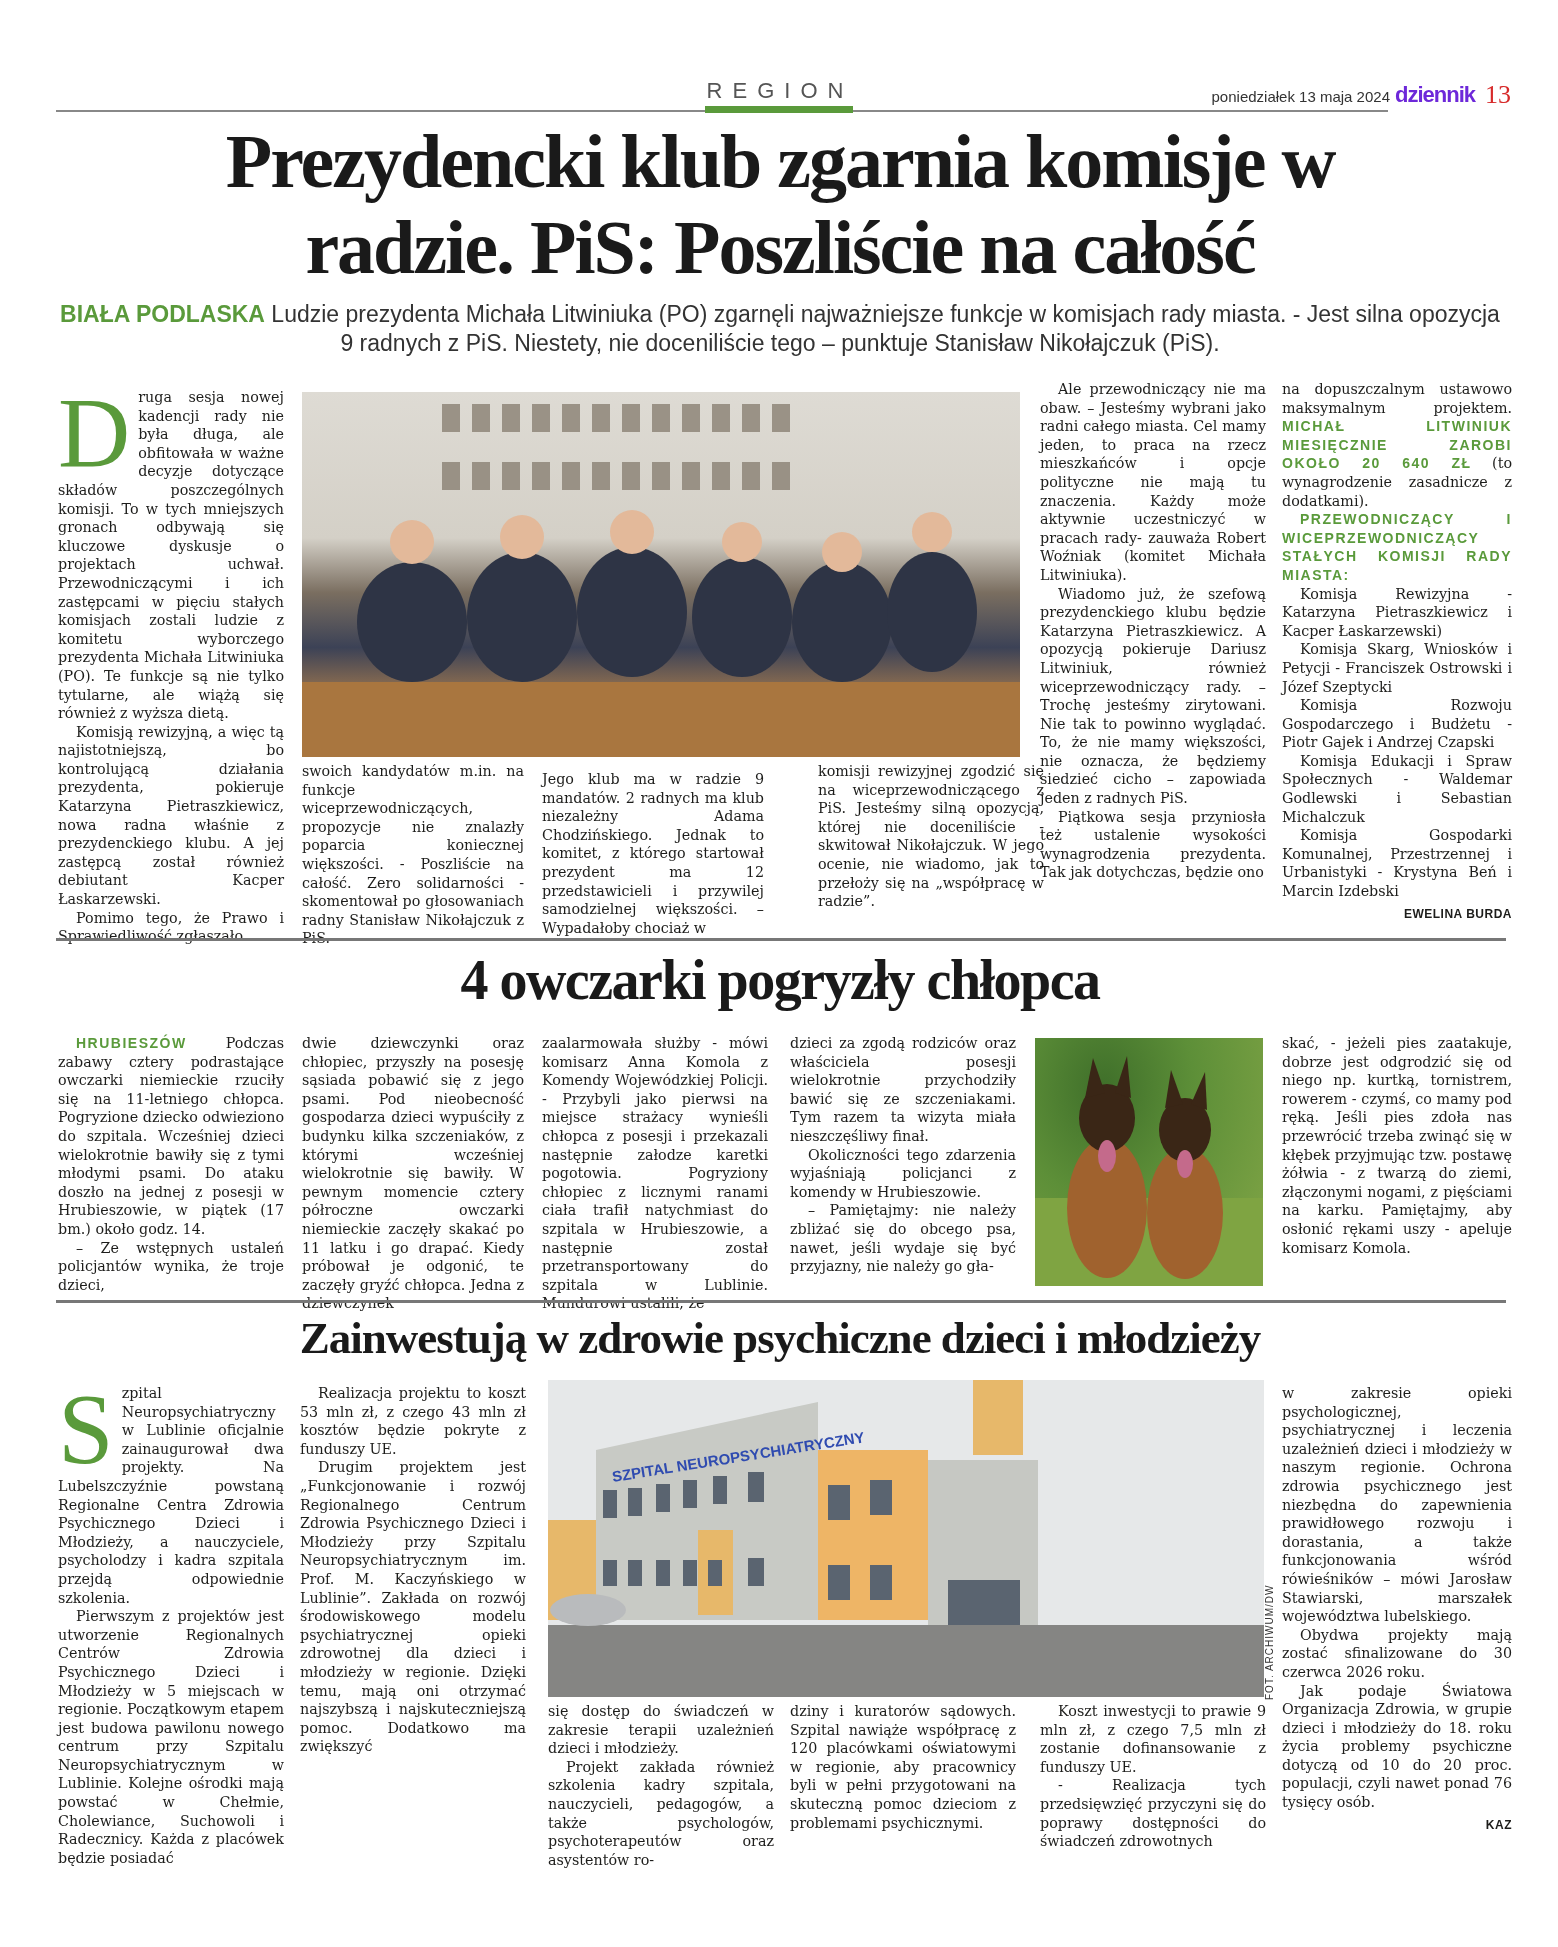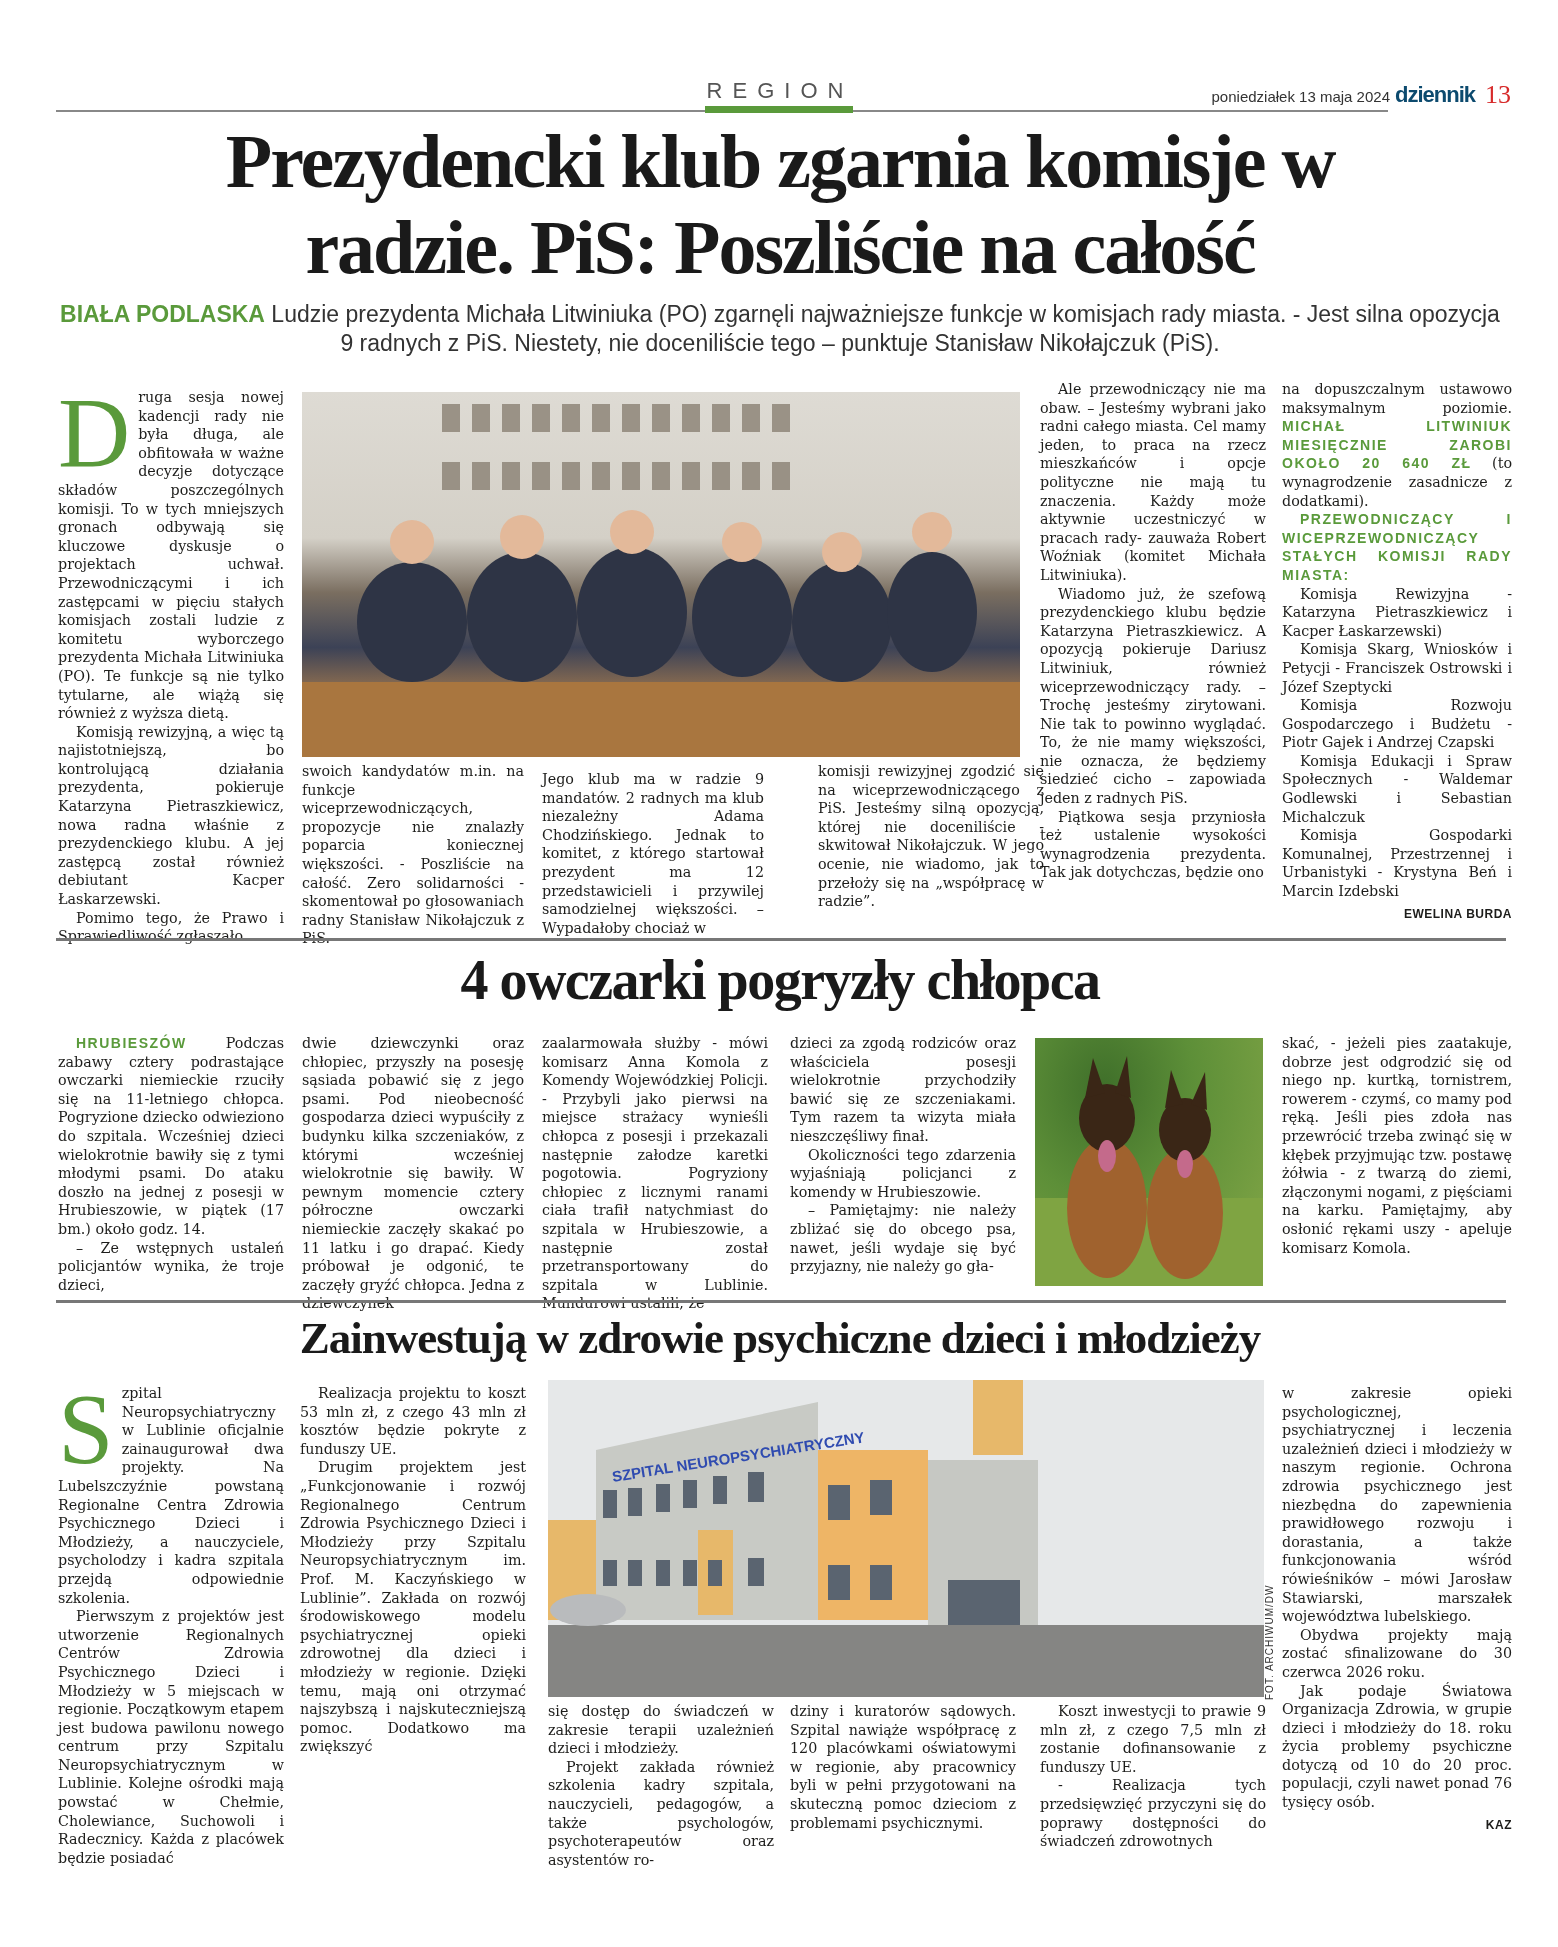--- a/index.html
+++ b/index.html
@@ -6,21 +6,21 @@
   html, body { width: 1558px; height: 1947px; background: #ffffff; overflow: hidden; }
   body { position: relative; font-family: "DejaVu Serif", serif; color: #1d1d1b; }
 
   .abs { position: absolute; }
 
   
   .section-label { left: 705px; top: 78px; width: 150px; text-align: center; font-family: "Liberation Sans", sans-serif; font-size: 22px; letter-spacing: 10px; color: #555; font-weight: 300; }
   .section-bar { left: 705px; top: 106px; width: 148px; height: 7px; background: #5a9a3b; }
   .header-rule { left: 56px; top: 110px; width: 1332px; height: 2px; background: #888; }
   .header-date { left: 1110px; top: 88px; width: 280px; text-align: right; font-family: "Liberation Sans", sans-serif; font-size: 15px; color: #333; }
-  .header-brand { left: 1395px; top: 82px; font-family: "Liberation Sans", sans-serif; font-weight: bold; font-size: 22px; color: #0c4a6e; letter-spacing: -1px; }
+  .header-brand { left: 1395px; top: 82px; font-family: "Liberation Sans", sans-serif; font-weight: bold; font-size: 22px; color: #6d28d9; letter-spacing: -1px; }
   .header-page { left: 1485px; top: 80px; font-family: "Liberation Serif", serif; font-size: 26px; color: #d72b2b; }
 
   .headline-1 { left: 120px; top: 118px; width: 1320px; text-align: center; font-family: Liberation Serif, serif; font-weight: bold; font-size: 76px; line-height: 86px; letter-spacing: -2px; color: #1a1a1a; }
 
   .lead { left: 60px; top: 300px; width: 1440px; text-align: center; font-family: "Liberation Sans", sans-serif; font-size: 23px; line-height: 29px; color: #333; }
   .lead-place { color: #5a9a3b; font-weight: bold; }
 
   
   .col { font-family: "DejaVu Serif", serif; font-size: 14.3px; line-height: 18.6px; text-align: justify; hyphens: manual; color: #1d1d1b; }
   .col p { text-indent: 18px; }
@@ -123,21 +123,21 @@
   <p class="noindent">komisji rewizyjnej zgodzić się na wiceprzewodniczącego z PiS. Jesteśmy silną opozycją, której nie doceniliście - skwitował Nikołajczuk. W jego ocenie, nie wiadomo, jak to przełoży się na „współpracę w radzie”.</p>
 </div>
 
 <div class="abs col" style="left:1040px; top:380px; width:226px;">
   <p>Ale przewodniczący nie ma obaw. – Jesteśmy wybrani jako radni całego miasta. Cel mamy jeden, to praca na rzecz mieszkańców i opcje polityczne nie mają tu znaczenia. Każdy może aktywnie uczestniczyć w pracach rady- zauważa Robert Woźniak (komitet Michała Litwiniuka).</p>
   <p>Wiadomo już, że szefową prezydenckiego klubu będzie Katarzyna Pietraszkiewicz. A opozycją pokieruje Dariusz Litwiniuk, również wiceprzewodniczący rady. – Trochę jesteśmy zirytowani. Nie tak to powinno wyglądać. To, że nie mamy większości, nie oznacza, że będziemy siedzieć cicho – zapowiada jeden z radnych PiS.</p>
   <p>Piątkowa sesja przyniosła też ustalenie wysokości wynagrodzenia prezydenta. Tak jak dotychczas, będzie ono</p>
 </div>
 
 <div class="abs col" style="left:1282px; top:380px; width:230px;">
-  <p class="noindent"><span>na dopuszczalnym ustawowo maksymalnym poziomie.</span> <span class="green-caps">MICHAŁ LITWINIUK MIESIĘCZNIE ZAROBI OKOŁO 20 640 ZŁ</span><span> (to wynagrodzenie zasadnicze z dodatkami).</span></p>
+  <p class="noindent"><span>na dopuszczalnym ustawowo maksymalnym projektem.</span> <span class="green-caps">MICHAŁ LITWINIUK MIESIĘCZNIE ZAROBI OKOŁO 20 640 ZŁ</span><span> (to wynagrodzenie zasadnicze z dodatkami).</span></p>
   <p class="green-caps" style="text-indent:18px;">PRZEWODNICZĄCY I WICEPRZEWODNICZĄCY STAŁYCH KOMISJI RADY MIASTA:</p>
   <p>Komisja Rewizyjna - Katarzyna Pietraszkiewicz i Kacper Łaskarzewski)</p>
   <p>Komisja Skarg, Wniosków i Petycji - Franciszek Ostrowski i Józef Szeptycki</p>
   <p>Komisja Rozwoju Gospodarczego i Budżetu - Piotr Gajek i Andrzej Czapski</p>
   <p>Komisja Edukacji i Spraw Społecznych - Waldemar Godlewski i Sebastian Michalczuk</p>
   <p>Komisja Gospodarki Komunalnej, Przestrzennej i Urbanistyki - Krystyna Beń i Marcin Izdebski</p>
   <div class="byline">EWELINA BURDA</div>
 </div>
 
 <div class="abs divider" style="top:938px;"></div>

